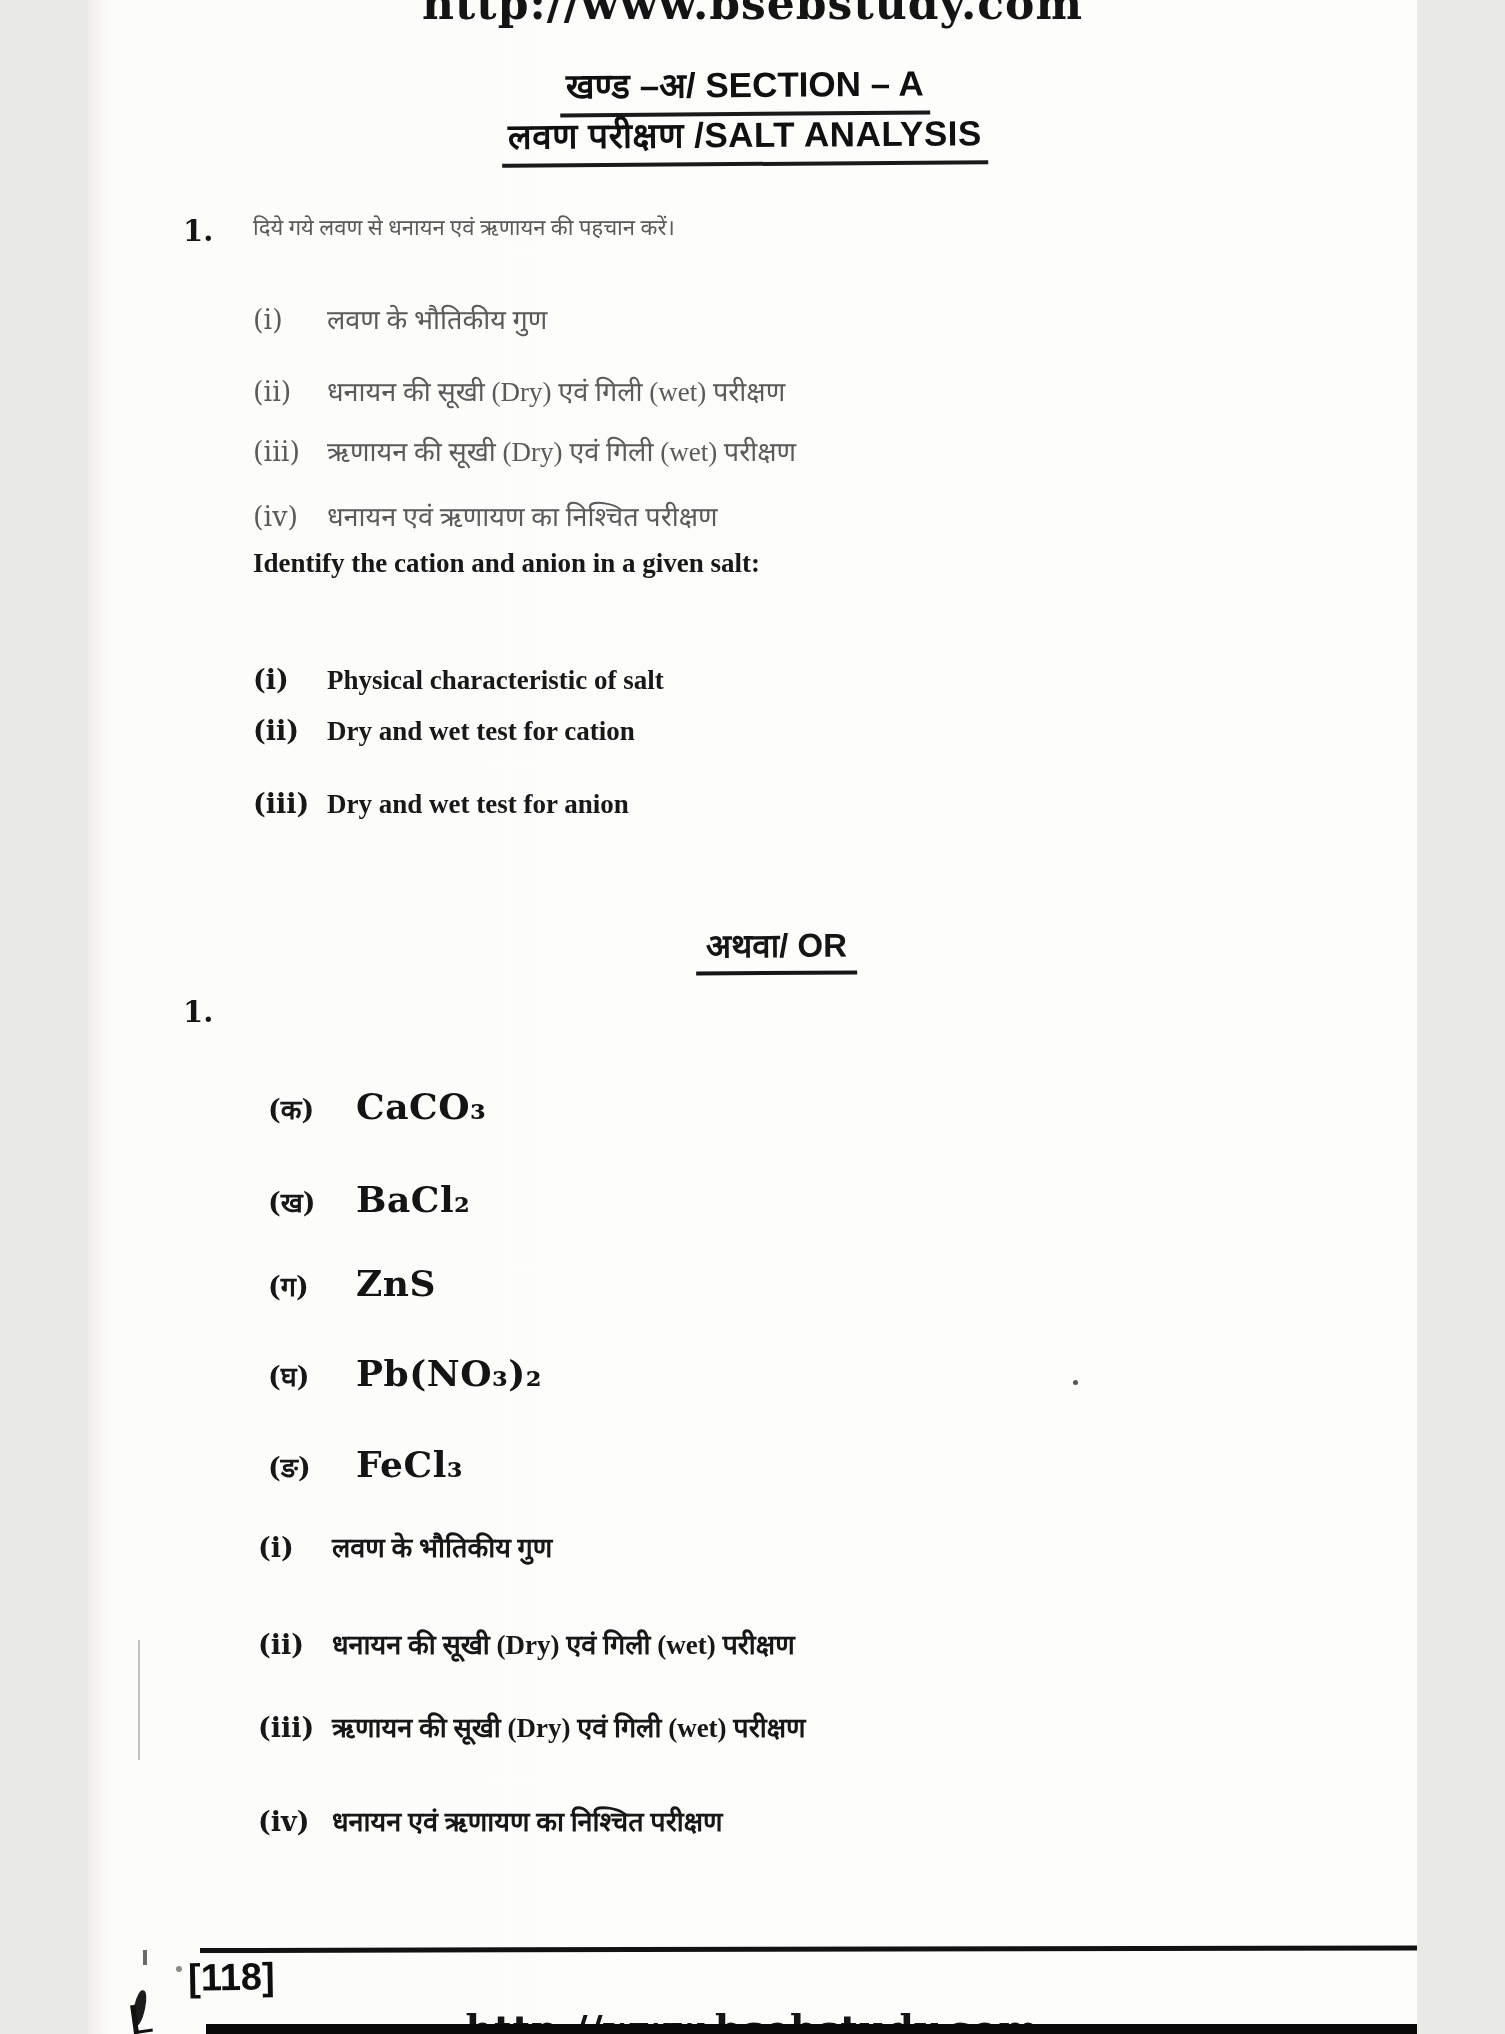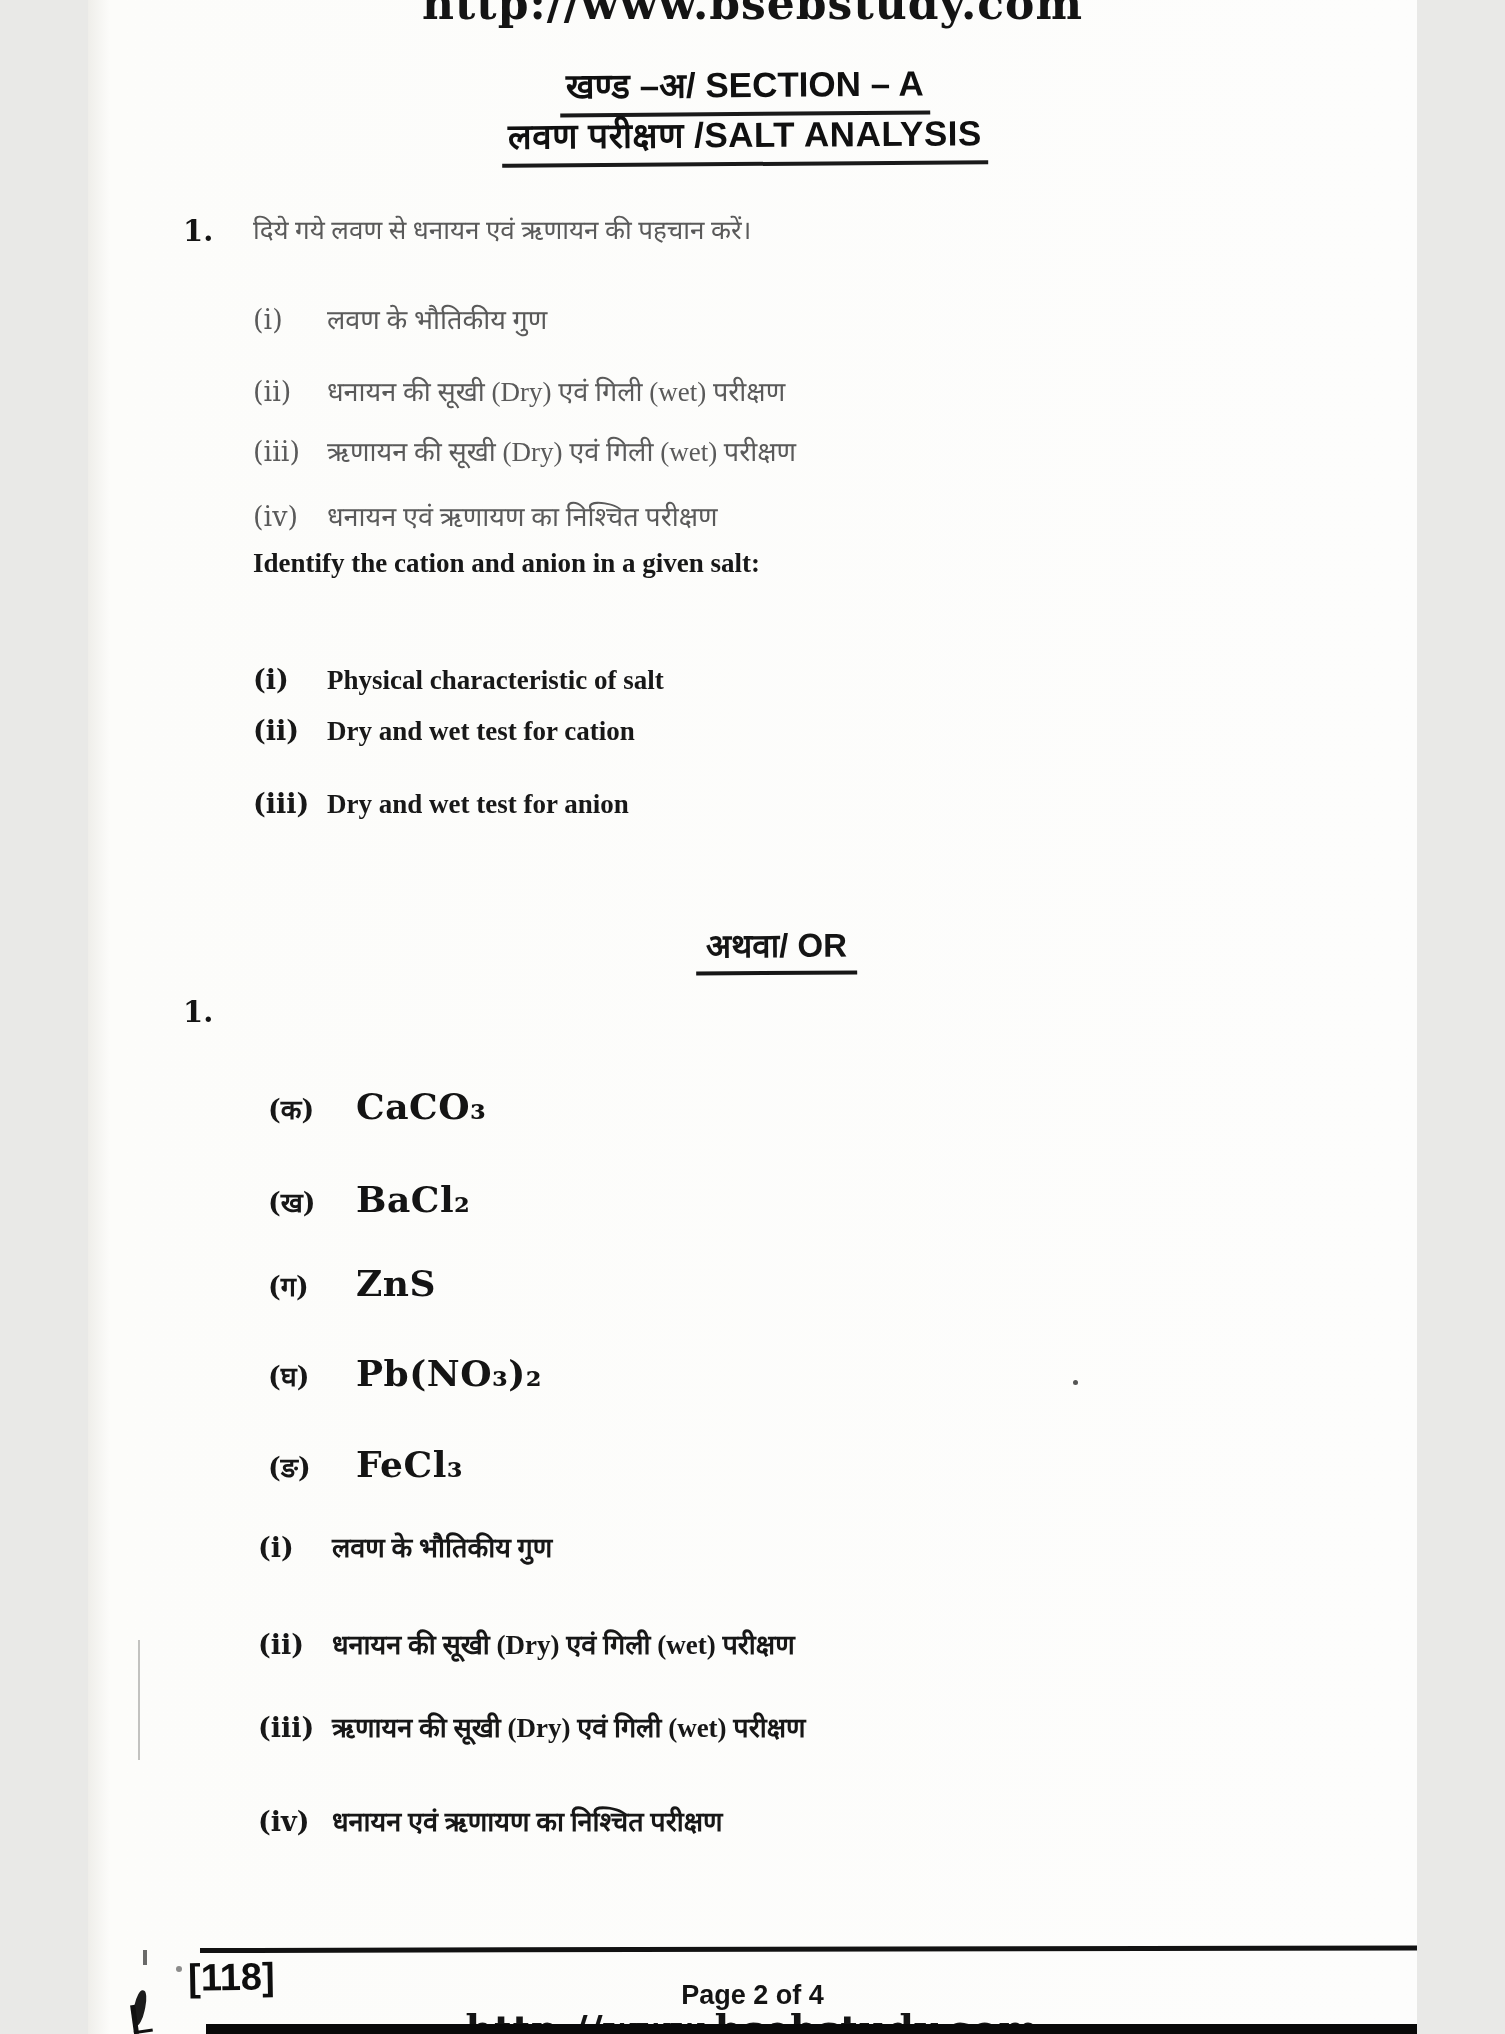--- a/index.html
+++ b/index.html
@@ -27,21 +27,21 @@
   }
   .h1{top:60px;}
   .h1 .heading{transform:rotate(-0.5deg);}
   .h2{top:110px;}
   .h2 .heading{transform:rotate(-0.4deg);letter-spacing:0.5px;}
   .qnum{
     position:absolute;left:95px;
     font-size:29px;font-weight:bold;color:#141414;
     font-family:"DejaVu Serif", serif;
   }
-  .qtext{position:absolute;left:165px;font-size:26px;line-height:1.3;}
+  .qtext{position:absolute;left:165px;font-size:22px;line-height:1.3;}
   .row{position:absolute;left:165px;font-size:27px;white-space:nowrap;color:#171717;}
   .row .lbl{display:inline-block;min-width:74px;font-family:"DejaVu Serif", serif;}
   .hi{font-family:"Liberation Serif", serif;font-weight:600;}
   .en{font-family:"Liberation Serif", serif;font-weight:600;color:#181818;}
   .faded{color:#5a5a5a;filter:blur(0.5px);font-weight:400;}
   .salt-row{left:180px;}
   .salt-row .lbl{min-width:88px;}
   .formula{
     font-family:"DejaVu Serif", serif;
     font-weight:bold;font-size:36px;letter-spacing:0.5px;color:#141414;
@@ -154,21 +154,20 @@
   </div>
   <div class="row hi" style="top:1708px;left:170px;">
     <span class="lbl">(iii)</span><span>ऋणायन की सूखी (Dry) एवं गिली (wet) परीक्षण</span>
   </div>
   <div class="row hi" style="top:1802px;left:170px;">
     <span class="lbl">(iv)</span><span>धनायन एवं ऋणायण का निश्चित परीक्षण</span>
   </div>
 
   <div class="footer-line"></div>
   <div class="page-ref">[118]</div>
-  <div class="center-line page-num">Page 2 of 4</div>
   <div class="center-line url-bottom">http://www.bsebstudy.com</div>
   <div class="bottom-bar"></div>
 
   <div class="artifact a1"></div>
   <div class="artifact a2"></div>
   <div class="artifact a3"></div>
   <div class="artifact a4"></div>
   <div class="artifact a5"></div>
   <div class="artifact a6"></div>
   <div class="artifact a7"></div>

